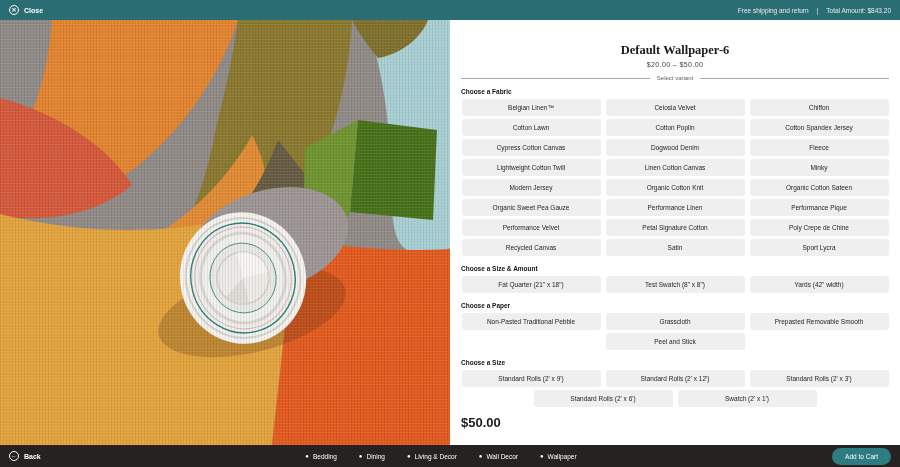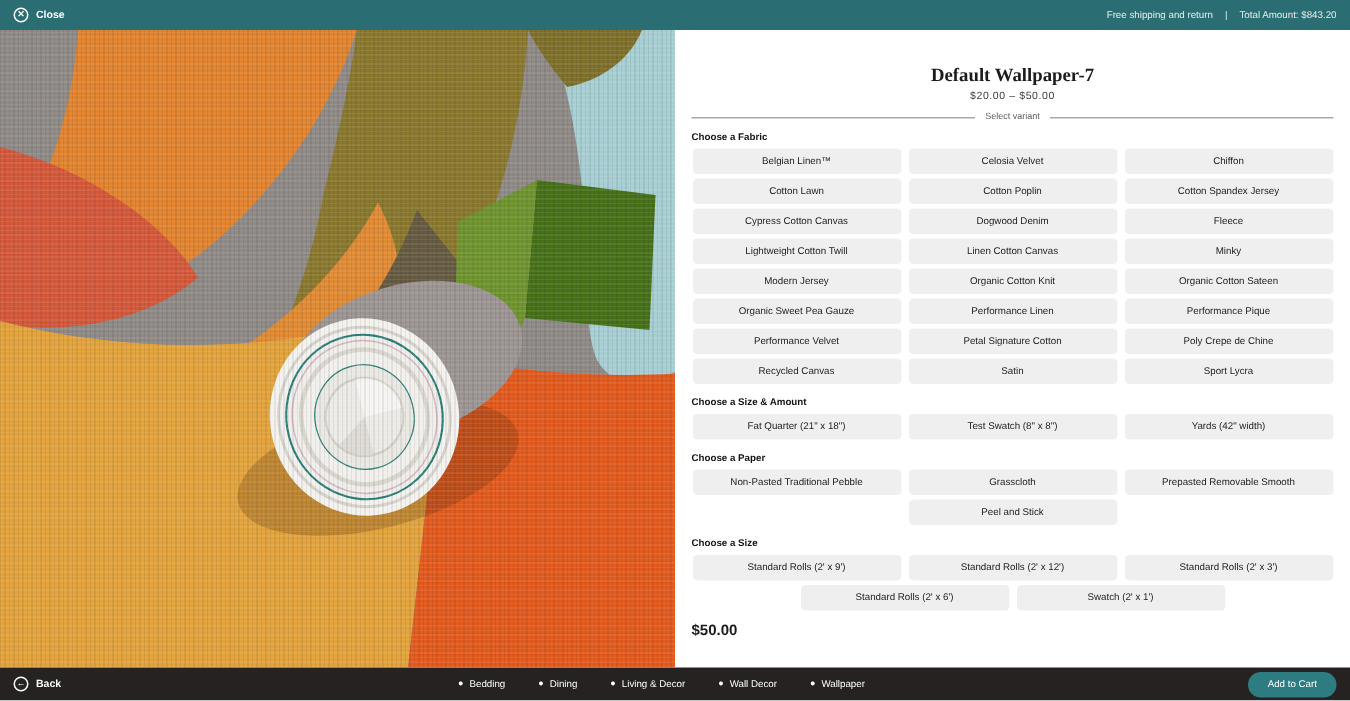--- a/index.html
+++ b/index.html
@@ -34,21 +34,21 @@
   .variant-divider { margin-top:7px; display:flex; align-items:center; gap:7px;
                      color:#5f5f5f; font-size:6px; }
   .variant-divider .line { flex:1; height:1px; background:#a9a9a9; }
 
   .sec-label { margin:7px 0 4px; font-size:6.5px; font-weight:bold; color:#141414; }
   .sec-label.mt9 { margin-top:9px; }
   .opts { display:flex; flex-wrap:wrap; gap:3px 5px; justify-content:center; }
   .opt { width:139px; height:17px; background:#efeff0; border:none; border-radius:3px;
          font-family:inherit; font-size:6.5px; color:#1d1d1d; cursor:pointer;
          display:inline-flex; align-items:center; justify-content:center; }
-  .current-price { margin-top:8px; font-size:10px; font-weight:bold; color:#1b1b1b; }
+  .current-price { margin-top:8px; font-size:13px; font-weight:bold; color:#1b1b1b; }
 
   
   .bottombar { height:22px; background:#262222; color:#fff; display:flex;
                align-items:center; justify-content:space-between; padding:0 9px;
                position:relative; }
   .back-btn { display:flex; align-items:center; gap:5px; font-size:7px;
               font-weight:bold; cursor:pointer; }
   .category-nav { position:absolute; left:50%; transform:translateX(calc(-50% - 9px));
                   display:flex; align-items:center; gap:22px; }
   .cat { display:inline-flex; align-items:center; gap:4px; font-size:6.5px;
@@ -114,21 +114,21 @@
         <ellipse cx="243" cy="258" rx="33" ry="35" fill="#eae8e3" stroke="#2c7f76" stroke-width="0.8"></ellipse>
         <circle cx="243" cy="258" r="26" fill="#edebe7" stroke="#d2cfc9" stroke-width="1.5"></circle>
         <path d="M243,232 A26,26 0 0 1 269,258 L243,258 Z" fill="#ffffff" opacity="0.5"></path>
         <path d="M222,272 A26,26 0 0 0 243,284 L243,258 Z" fill="#d8d5cf" opacity="0.7"></path>
       </g>
     </svg>
     <div class="texture"></div>
   </div>
 
   <div class="panel">
-    <div class="title">Default Wallpaper-7</div>
+    <div class="title">Default Wallpaper-6</div>
     <div class="price-range">$20.00  –  $50.00</div>
     <div class="variant-divider">
       <span class="line"></span>
       <span>Select variant</span>
       <span class="line"></span>
     </div>
 
     <div class="sec-label">Choose a Fabric</div>
     <div class="opts">
         <button class="opt">Belgian Linen™</button>

